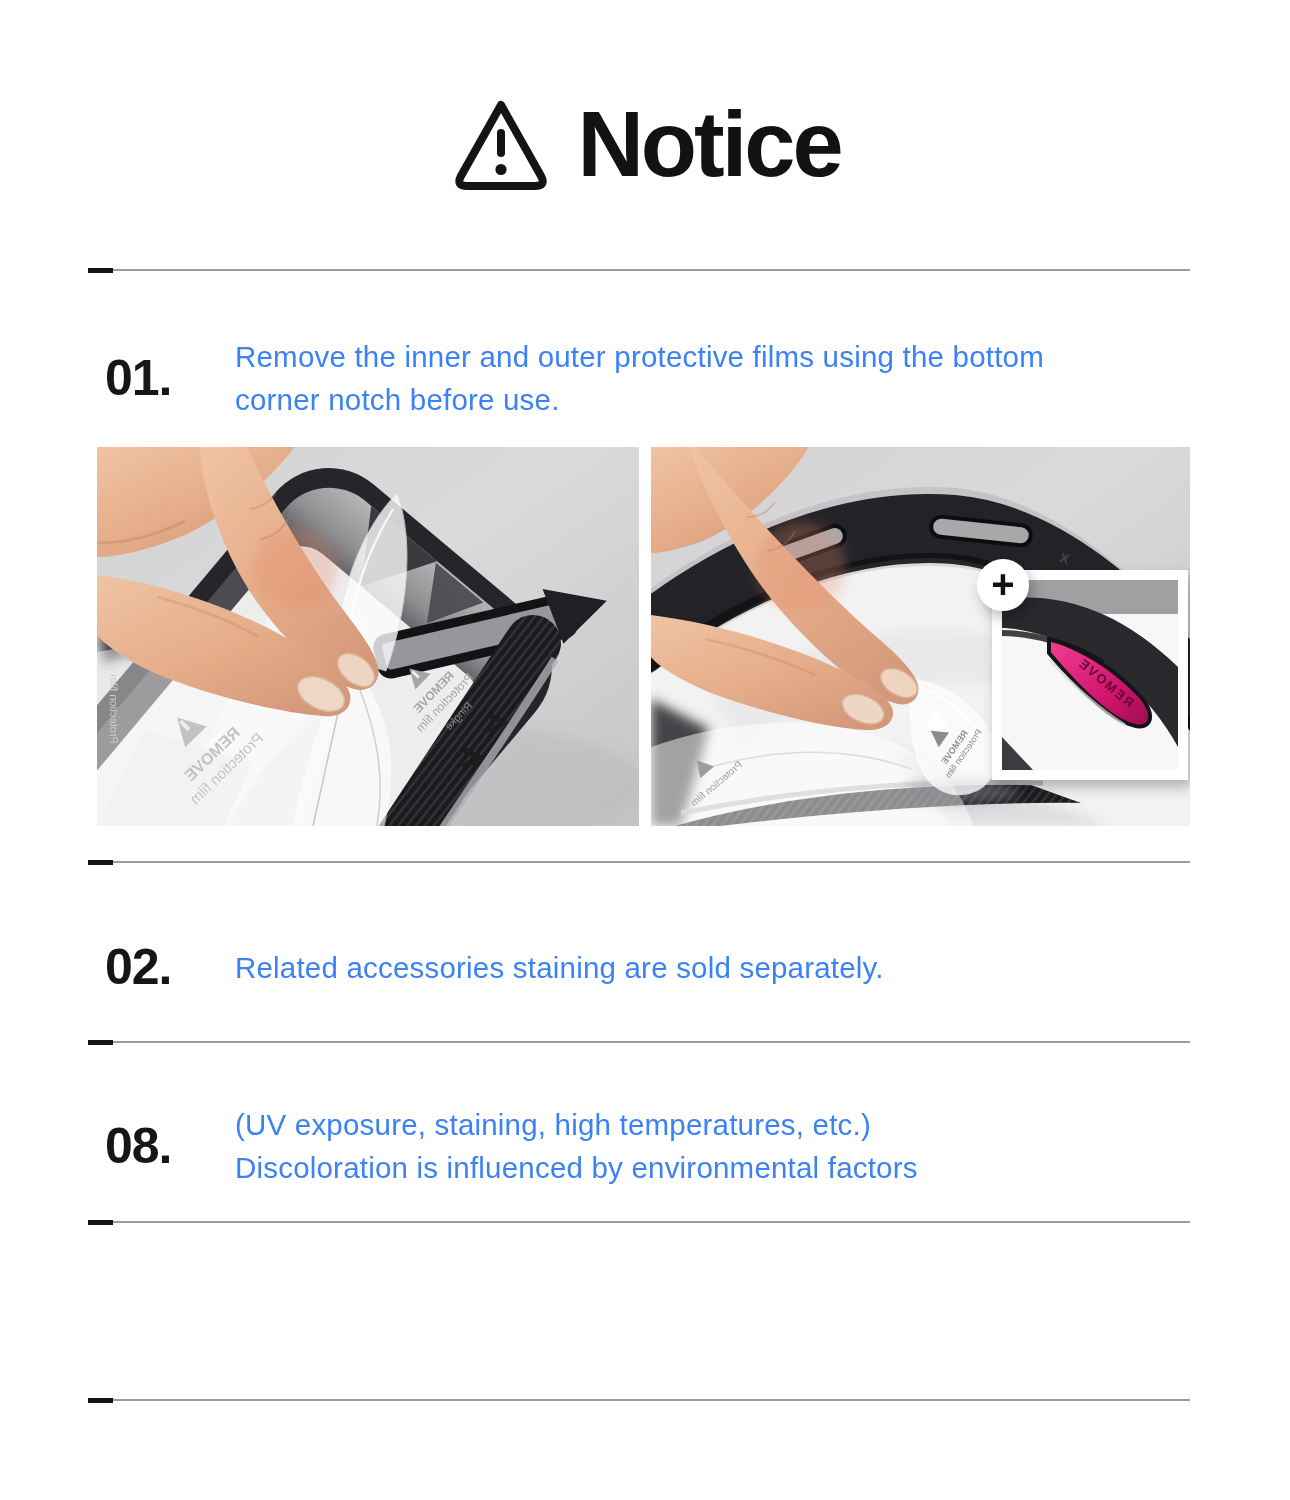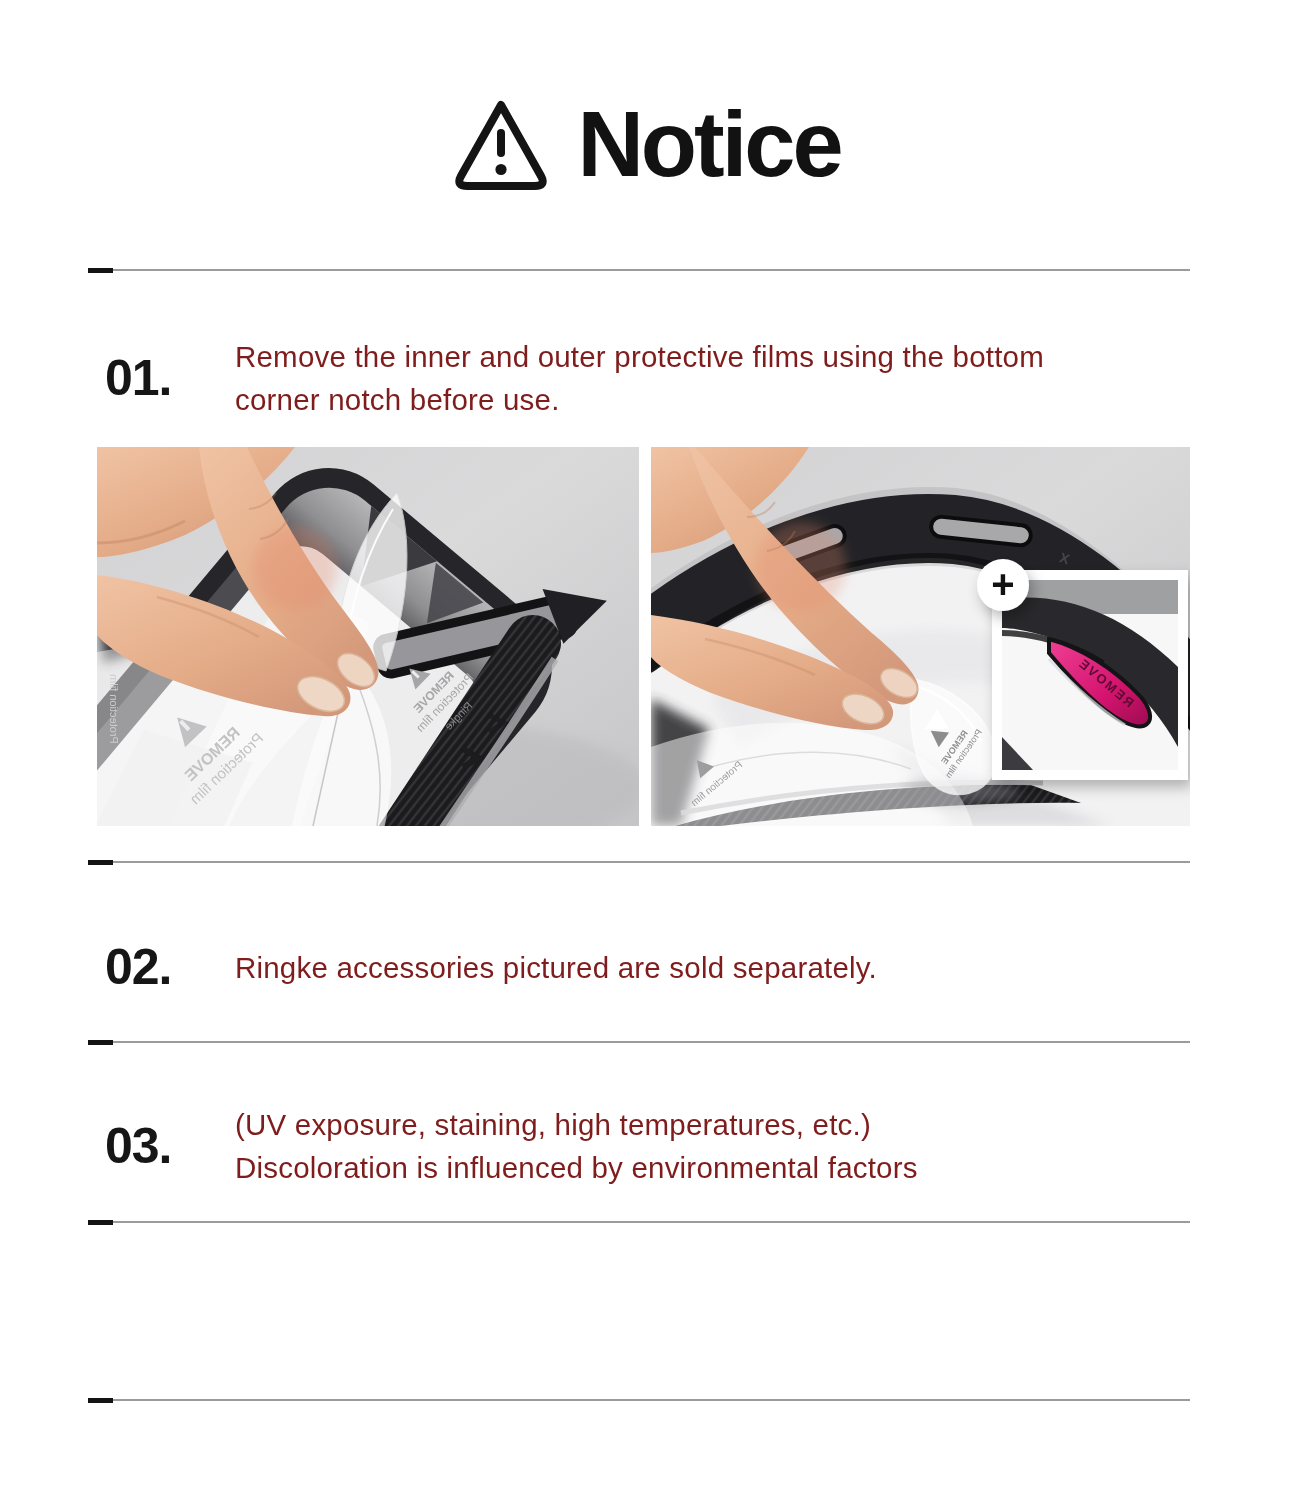--- a/index.html
+++ b/index.html
@@ -24,21 +24,21 @@
   .item {
     position:absolute; left:105px; right:95px;
     transform:translateY(-50%);
     display:flex; align-items:center;margin-top:16px;
   }
   .item-num {
     flex:0 0 130px; width:130px;
     font-size:50px; font-weight:800; letter-spacing:-1px; color:#161616; line-height:1;
   }
   .item-text p {
-    margin:0; font-size:29.5px; line-height:43px; color:#7f1d1d; letter-spacing:0.2px; font-weight:400;
+    margin:0; font-size:29.5px; line-height:43px; color:#3b82f6; letter-spacing:0.2px; font-weight:400;
   }
   
   figure.photo { position:absolute; top:447px; margin:0; }
   .photo-left  { left:97px;  width:542px; height:379px; }
   .photo-right { left:651px; width:539px; height:379px; }
   figure.photo svg { display:block; width:100%; height:100%; }
 </style>
 </head>
 <body>
 
@@ -263,31 +263,31 @@
   </figure>
 
   <div class="divider" style="top:860px">
     <span class="divider-tick"></span>
     <span class="divider-line"></span>
   </div>
 
   <section class="item" style="top:951px">
     <div class="item-num">02.</div>
     <div class="item-text">
-      <p>Ringke accessories pictured are sold separately.</p>
+      <p>Related accessories staining are sold separately.</p>
     </div>
   </section>
 
   <div class="divider" style="top:1040px">
     <span class="divider-tick"></span>
     <span class="divider-line"></span>
   </div>
 
   <section class="item" style="top:1130px">
-    <div class="item-num">03.</div>
+    <div class="item-num">08.</div>
     <div class="item-text">
       <p>(UV exposure, staining, high temperatures, etc.)</p>
       <p>Discoloration is influenced by environmental factors</p>
     </div>
   </section>
 
   <div class="divider" style="top:1220px">
     <span class="divider-tick"></span>
     <span class="divider-line"></span>
   </div>

